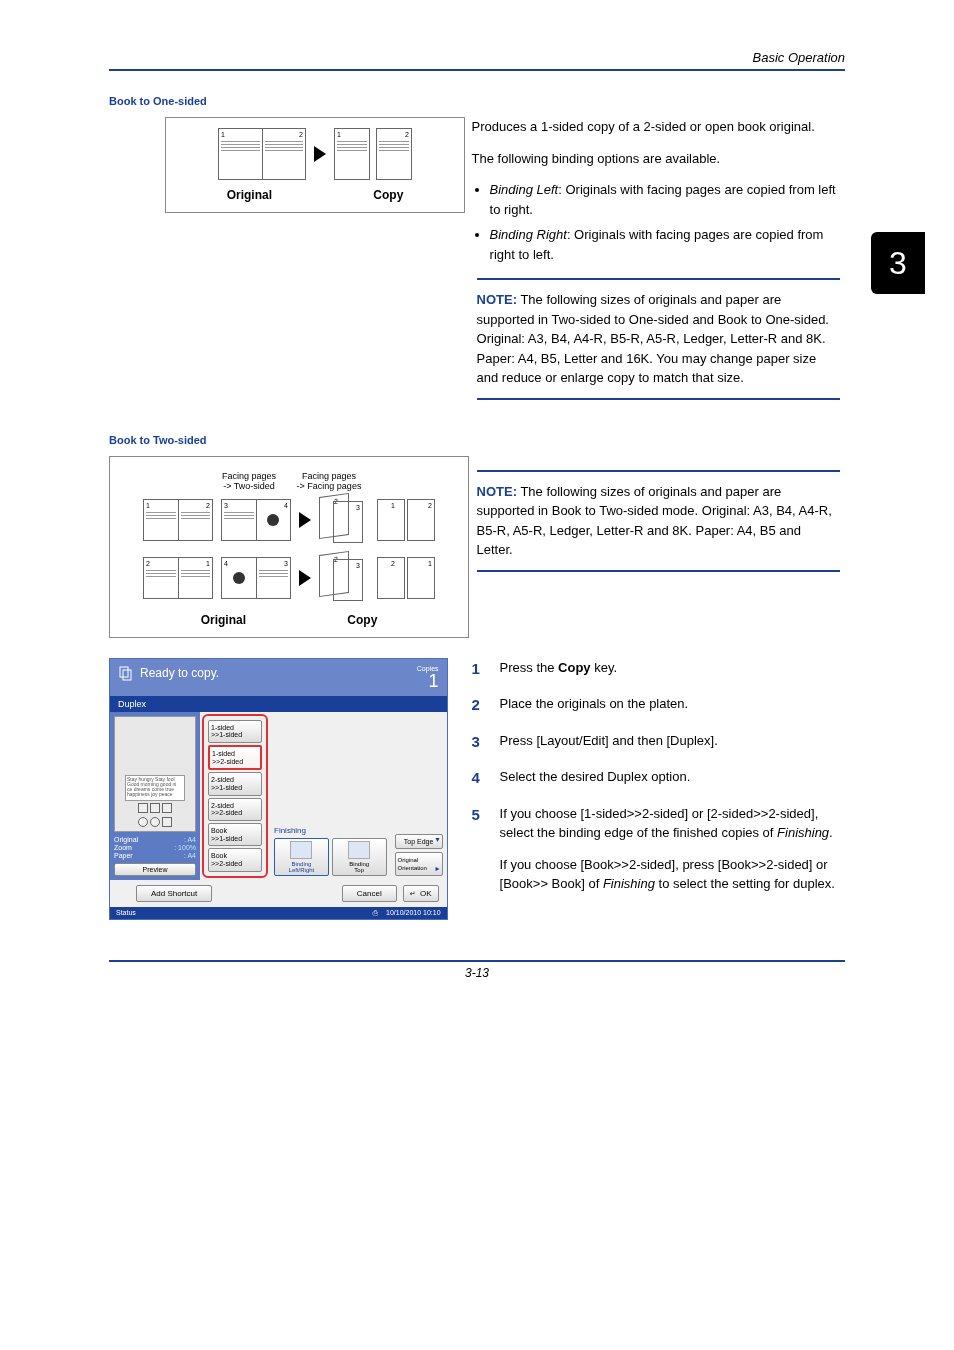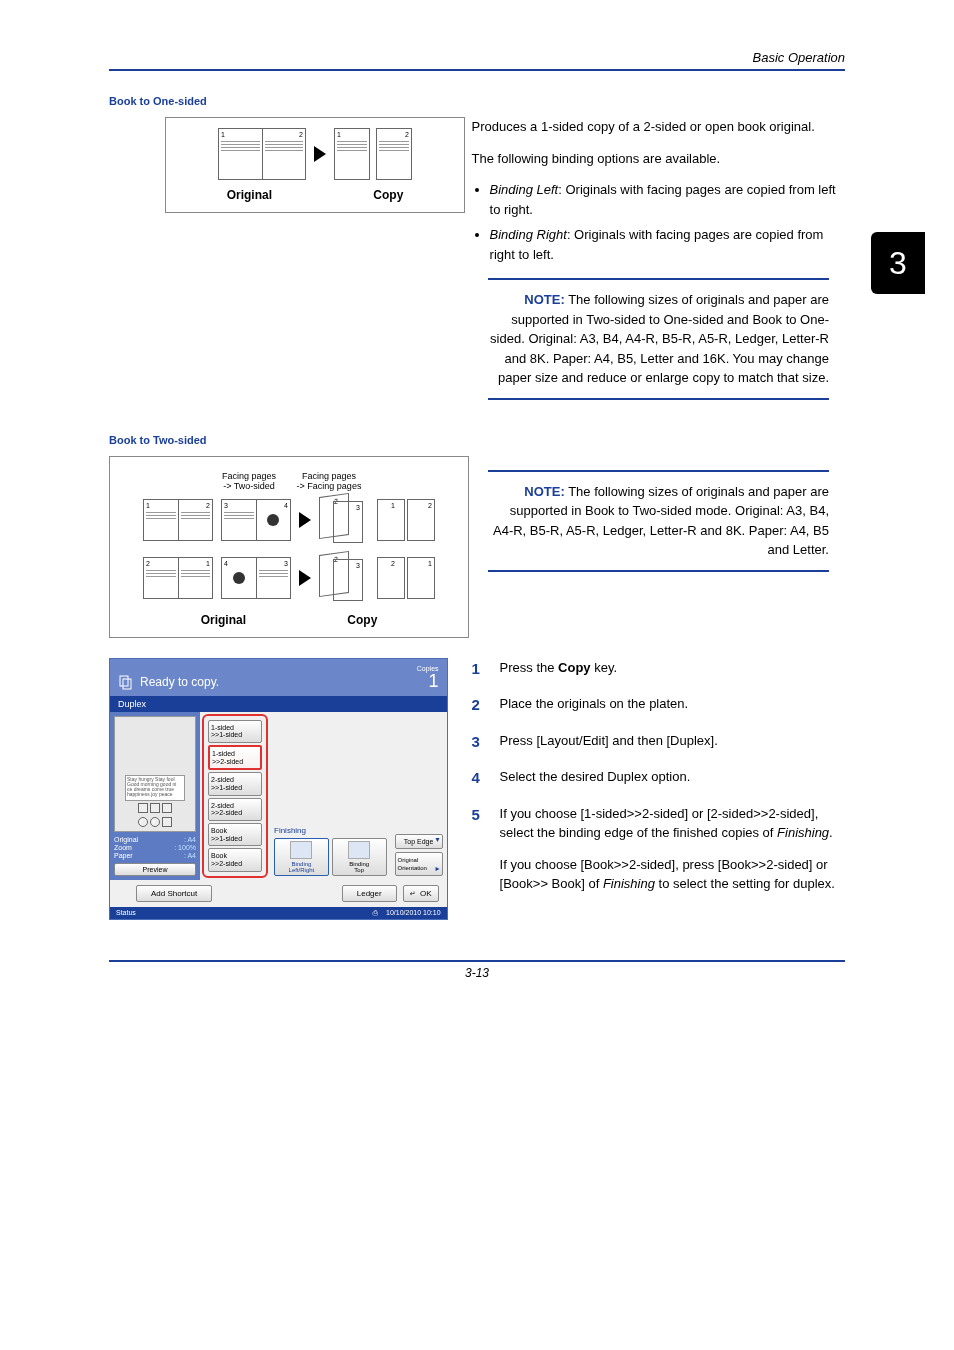--- a/index.html
+++ b/index.html
@@ -19,29 +19,29 @@
     .book-page:last-child { border-right: none; }
     .page-num { position: absolute; top: 2px; font-size: 7px; }
     .lines { display: flex; flex-direction: column; gap: 2px; margin-top: 8px; }
     .lines span { height: 1px; background: #999; }
     .arrow { width: 0; height: 0; border-left: 12px solid #000; border-top: 8px solid transparent; border-bottom: 8px solid transparent; }
     .sheet { width: 36px; height: 52px; border: 1px solid #666; position: relative; padding: 4px 2px; }
     .label-row { display: flex; justify-content: space-around; font-weight: bold; margin-top: 8px; font-size: 12px; }
     .body-text { margin-bottom: 12px; line-height: 1.5; }
     .bullet-list { padding-left: 18px; margin-bottom: 12px; }
     .bullet-list li { margin-bottom: 6px; line-height: 1.5; }
-    .note-block { border-top: 2px solid #1a3f99; border-bottom: 2px solid #1a3f99; padding: 10px 0; margin: 14px 16px; line-height: 1.5; text-align: right; }
+    .note-block { border-top: 2px solid #1a3f99; border-bottom: 2px solid #1a3f99; padding: 10px 0; margin: 14px 5px; line-height: 1.5; }
     .note-label { color: #1a3f99; font-weight: bold; }
     .step-list { list-style: none; }
     .step-list li { display: flex; gap: 14px; margin-bottom: 14px; line-height: 1.5; }
     .step-num { color: #1a3f99; font-weight: bold; font-size: 15px; min-width: 14px; }
     .step-body { flex: 1; }
     .step-body p { margin-bottom: 12px; }
     .screenshot { border: 1px solid #4a6fb8; width: 340px; font-size: 8px; }
-    .sc-top { background: #6b86c9; color: #fff; padding: 6px 8px; display: flex; justify-content: space-between; align-items: flex-end; }
+    .sc-top { background: #6b86c9; color: #fff; padding: 6px 8px; display: flex; justify-content: space-between; align-items: flex-start; }
     .sc-title { font-size: 12px; }
     .sc-copies { text-align: right; }
     .sc-copies .num { font-size: 18px; line-height: 1; }
     .sc-bar { background: #1a3f99; color: #fff; padding: 3px 8px; font-size: 9px; }
     .sc-body { display: flex; background: #f0f0f0; }
     .sc-left { width: 90px; background: #5d7bc2; color: #fff; padding: 4px; font-size: 7px; display: flex; flex-direction: column; }
     .sc-preview { flex: 1; background: #e8e8e8; border: 1px solid #999; margin-bottom: 4px; display: flex; flex-direction: column; align-items: center; justify-content: flex-end; padding: 2px; }
     .sc-info-row { display: flex; justify-content: space-between; margin-bottom: 1px; }
     .sc-info-val { color: #bfe0ff; }
     .sc-preview-btn { background: linear-gradient(#fff,#ddd); color: #000; text-align: center; border: 1px solid #888; border-radius: 2px; padding: 2px; margin-top: 3px; }
@@ -346,21 +346,21 @@
             </div>
           </div>
           <div class="sc-orient">
             <div class="opt-btn" style="position:relative;text-align:center;"><span>Top Edge</span><span class="reb">▾</span></div>
             <div class="opt-btn" style="white-space:pre-line;text-align:left;position:relative;"><span class="reb" style="top:auto;bottom:1px;">▸</span><span style="font-size:6px;">Original
 Orientation</span></div>
           </div>
         </div>
         <div class="sc-bottom">
           <div class="sc-btn sc-add-shortcut" style="margin-right:auto;margin-left:18px;">Add Shortcut</div>
-          <div class="sc-btn">Ledger</div>
+          <div class="sc-btn">Cancel</div>
           <div class="sc-btn tall"><span style="font-size:7px;">↵</span>&nbsp;&nbsp;<span>OK</span></div>
         </div>
         <div class="sc-status">
           <span>Status</span>
           <span><span style="margin-right:8px;">⎙</span><span>10/10/2010 10:10</span></span>
         </div>
       </div>
     </div>
     <div class="right-col">
       <ol class="step-list">

